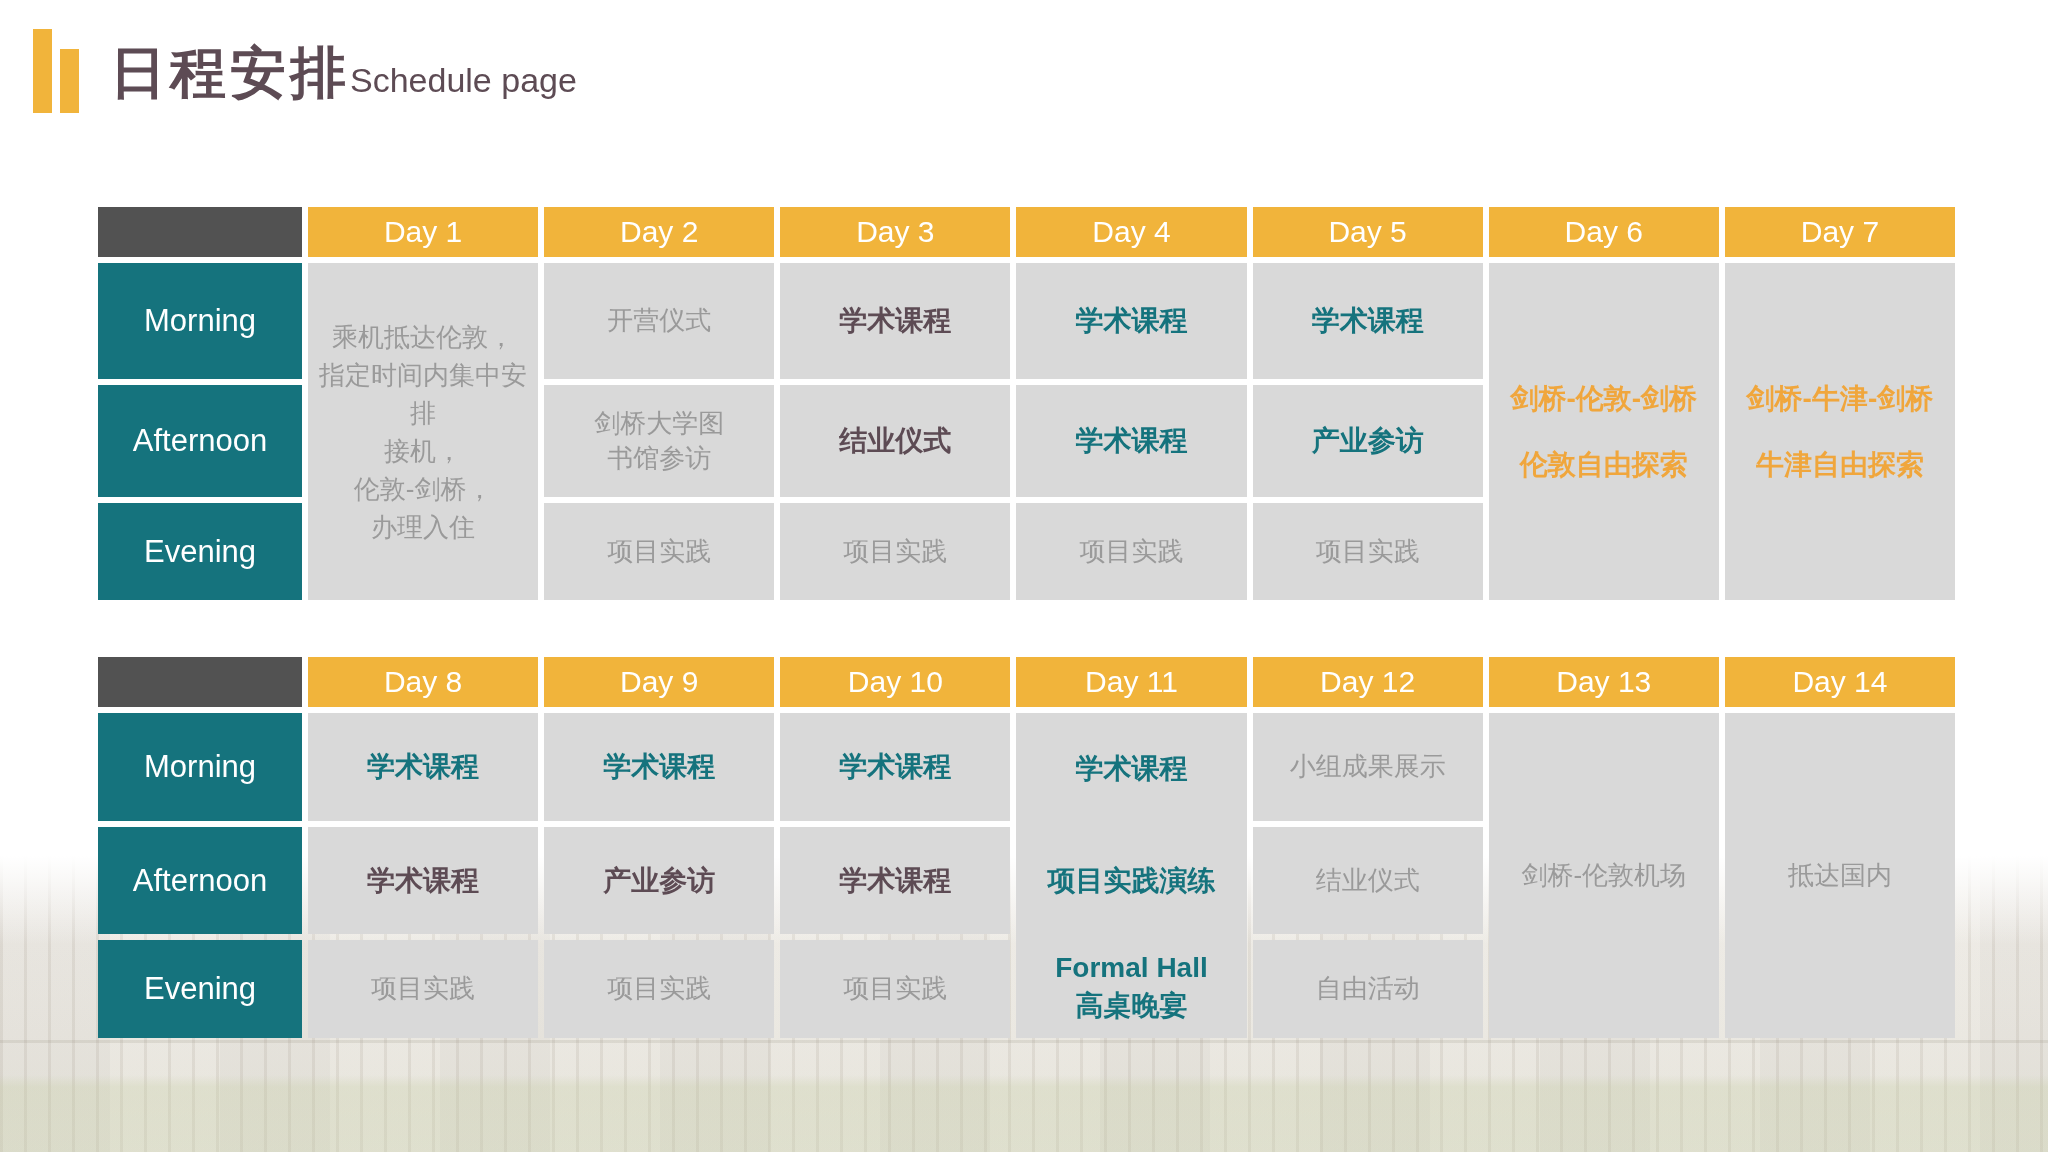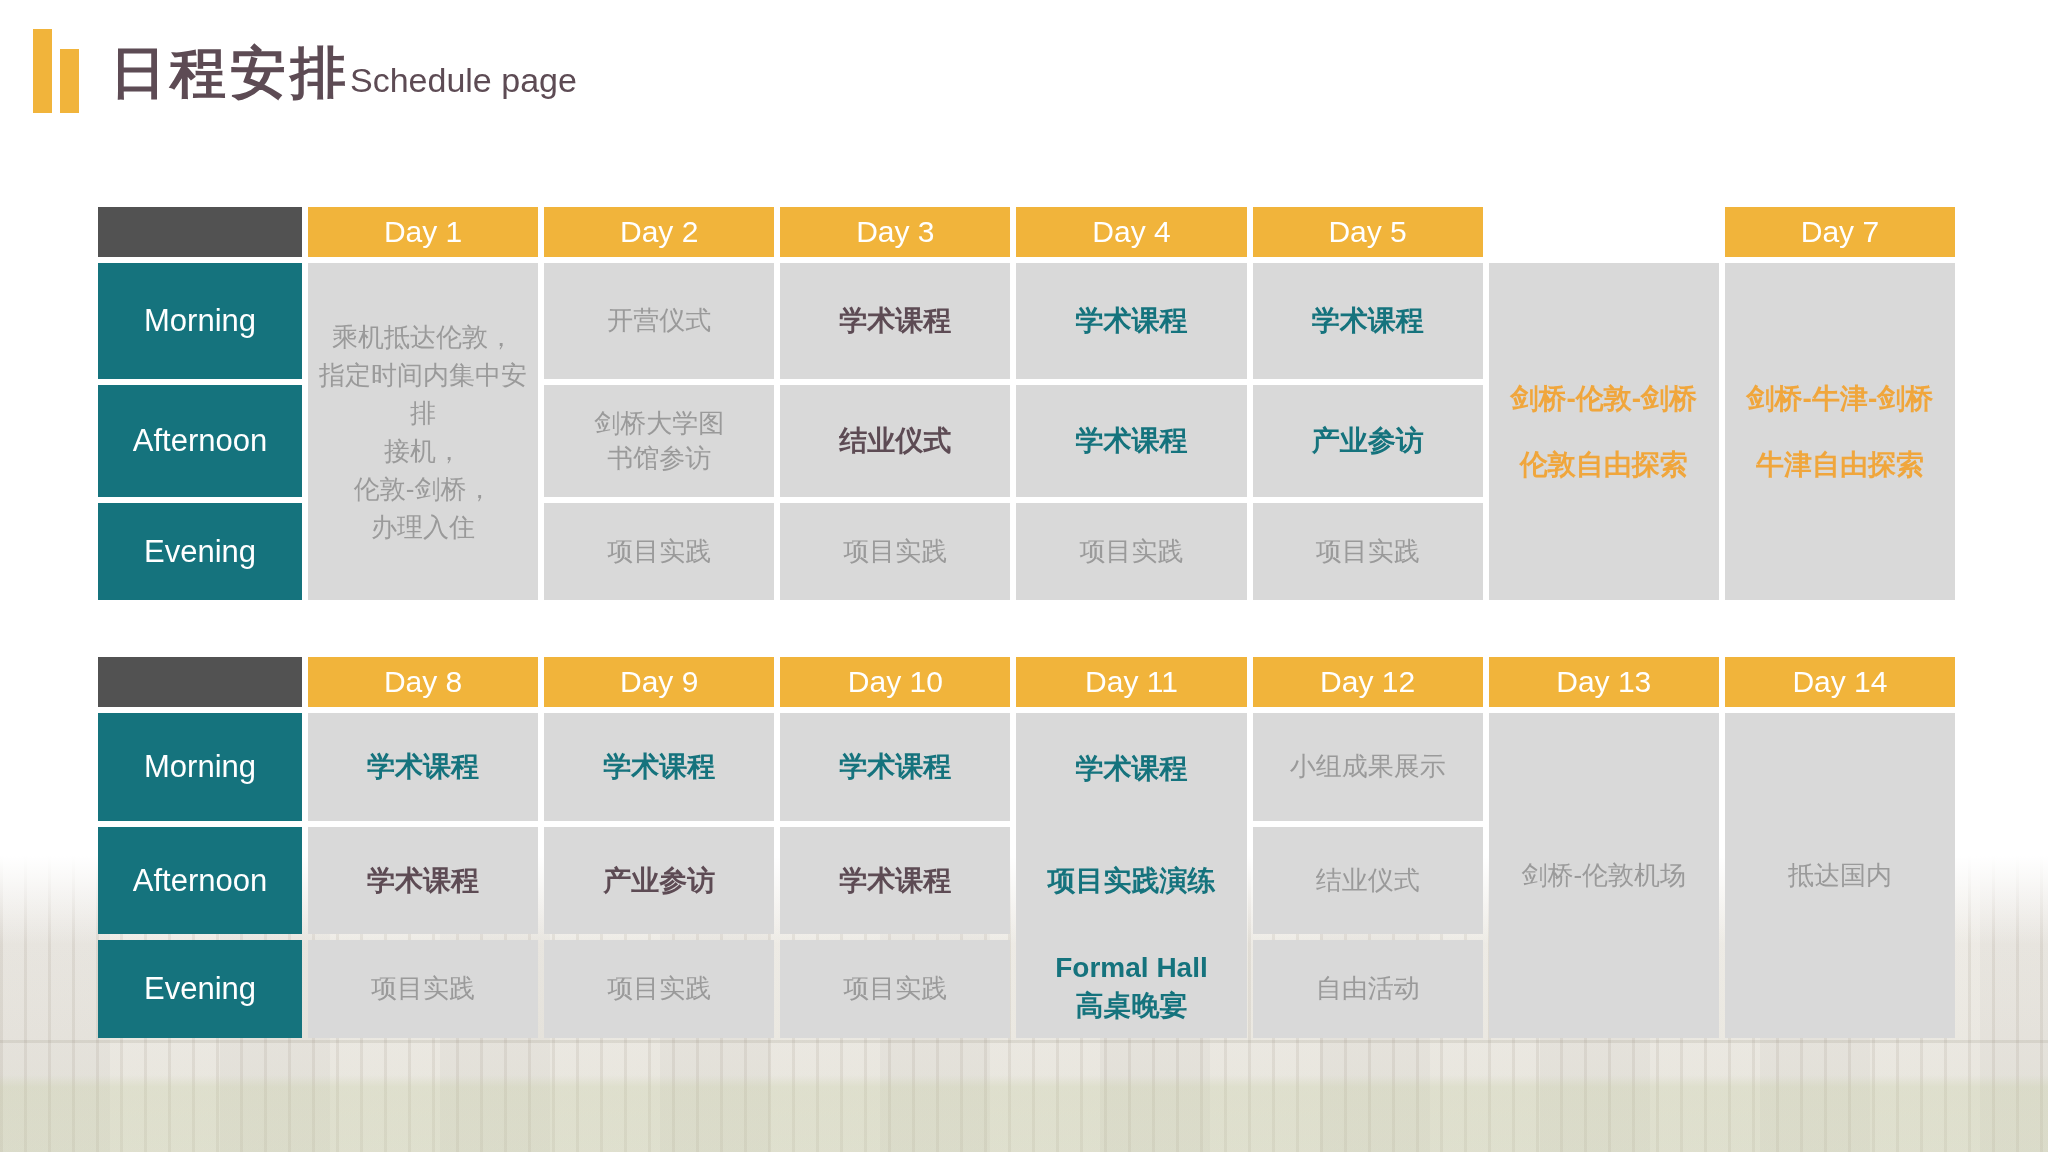--- a/index.html
+++ b/index.html
@@ -75,20 +75,21 @@
     <span class="title-en">Schedule page</span>
   </div>
 
   <div class="sched t1">
     <div class="corner"></div>
     <div class="hdr" style="grid-column:2">Day 1</div>
     <div class="hdr" style="grid-column:3">Day 2</div>
     <div class="hdr" style="grid-column:4">Day 3</div>
     <div class="hdr" style="grid-column:5">Day 4</div>
     <div class="hdr" style="grid-column:6">Day 5</div>
+    <div class="hdr" style="grid-column:7">Day 6</div>
     <div class="hdr" style="grid-column:8">Day 7</div>
 
     <div class="rowlabel" style="grid-row:2">Morning</div>
     <div class="rowlabel" style="grid-row:3">Afternoon</div>
     <div class="rowlabel" style="grid-row:4">Evening</div>
 
     <div class="cell merged txt-gray pre day1text" style="grid-column:2">乘机抵达伦敦，
 指定时间内集中安排
 接机，
 伦敦-剑桥，

